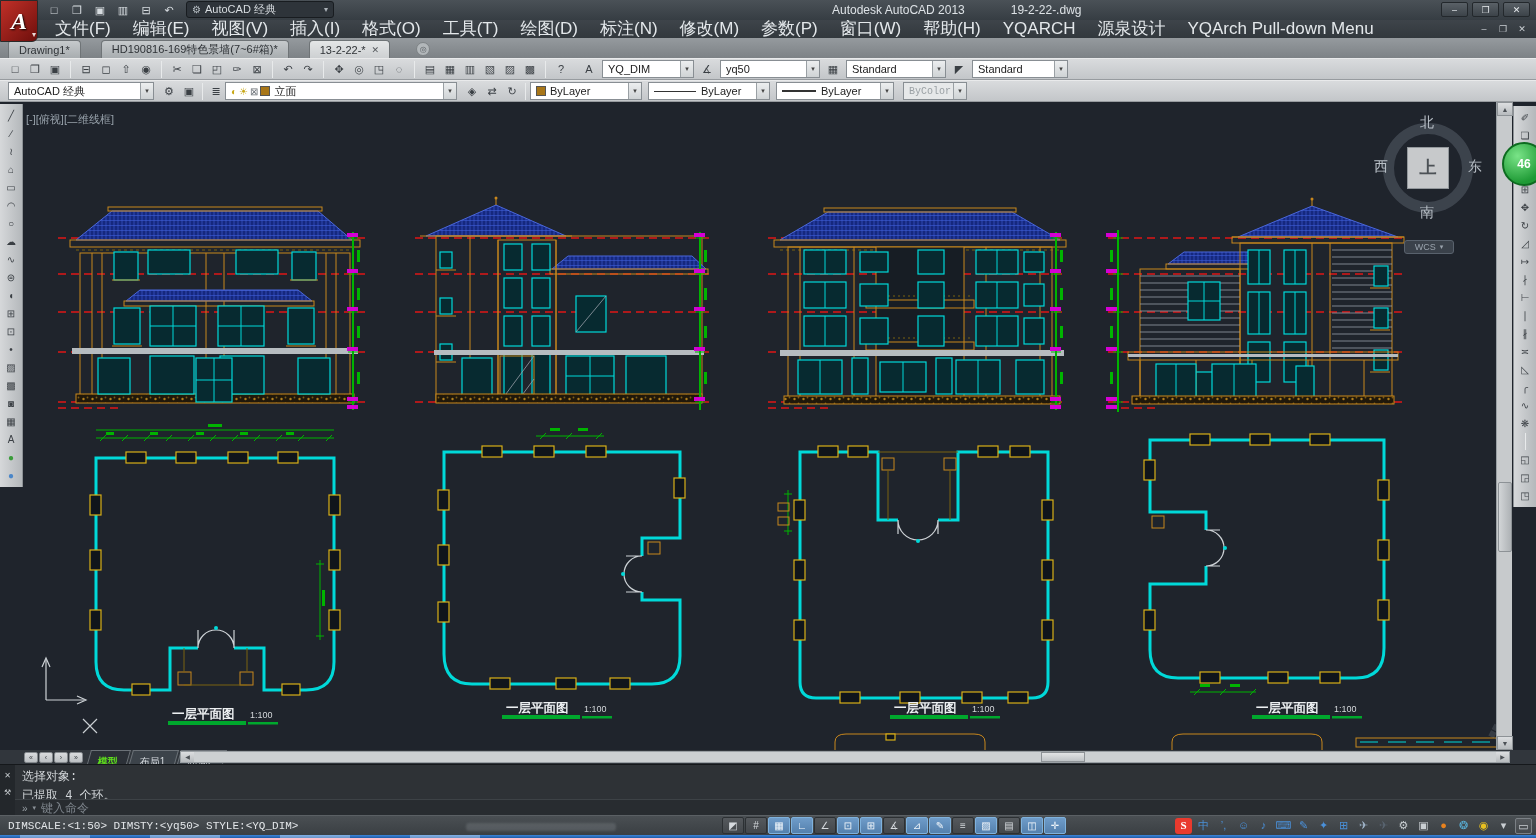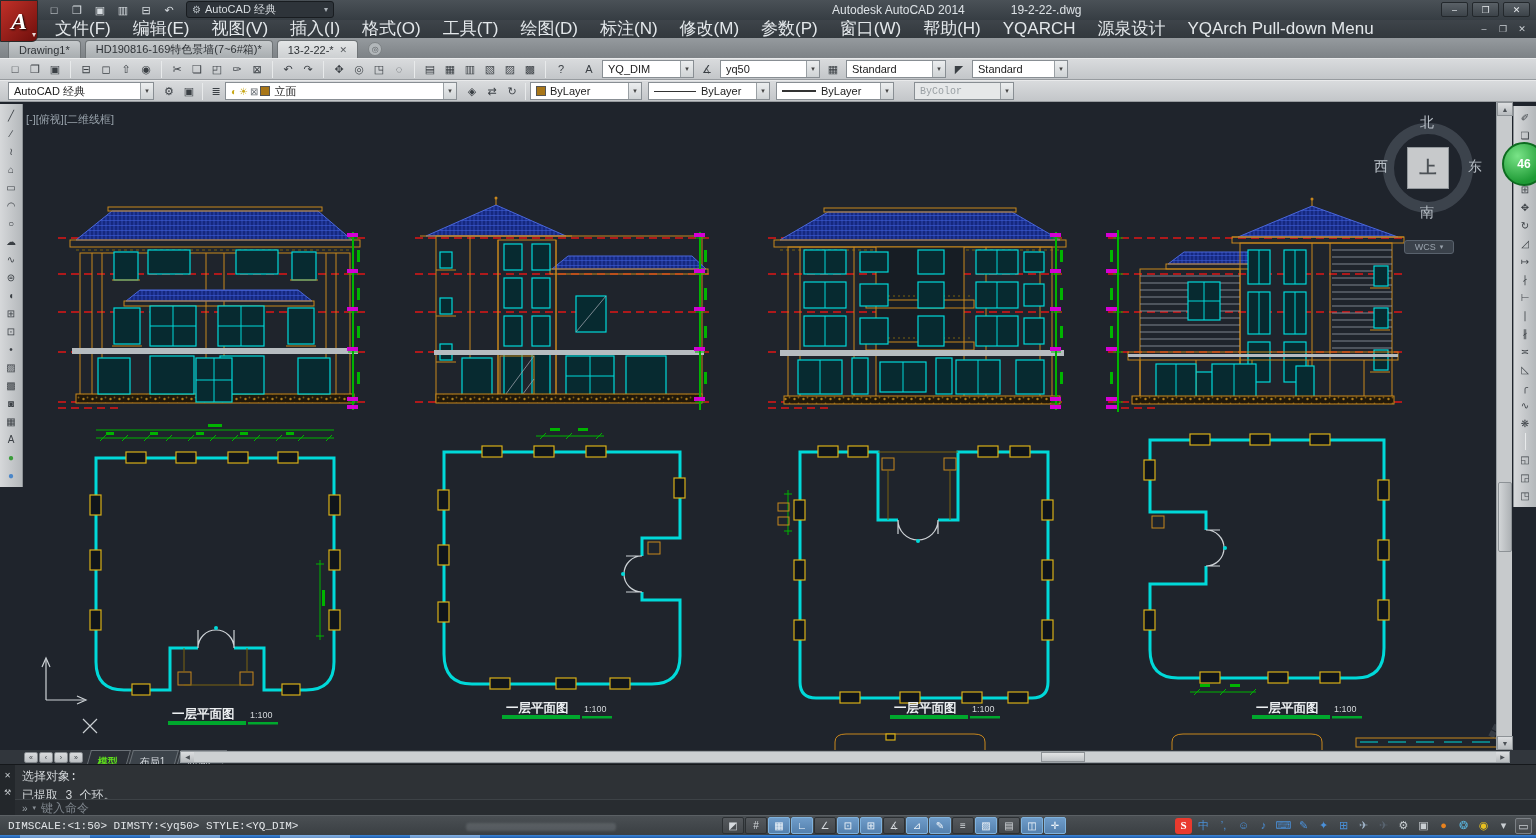--- a/index.html
+++ b/index.html
@@ -17,21 +17,21 @@
 .win-title{position:absolute;left:832px;top:3px;display:flex;gap:46px;color:#dde2e6;font-size:12px;white-space:nowrap}
 .win-btns{position:absolute;right:6px;top:2px;display:flex;gap:4px}
 .winbtn{width:27px;height:15px;background:linear-gradient(#5a6167,#3c4349);border:1px solid #23282c;border-radius:2px;color:#e8ecef;font-size:9px;line-height:14px;text-align:center;cursor:pointer}
 
 .menubar{position:absolute;left:0;top:20px;width:1536px;height:18px;background:linear-gradient(#3e444a,#32383d);display:flex;align-items:center;z-index:20}
 .menus{display:flex;margin-left:44px}
 .menu-item{color:#e4e8eb;font-size:17px;padding:0 11px;height:18px;line-height:18px;cursor:pointer}
 .mdi-btns{margin-left:auto;margin-right:6px;display:flex;gap:3px}
 .mdibtn{color:#c9ced2;font-size:9px;width:16px;text-align:center;cursor:pointer}
 
-.filetabs{position:absolute;left:0;top:38px;width:1536px;height:20px;background:linear-gradient(#959a9e,#7d8286);display:flex;align-items:flex-end;padding-left:8px;gap:4px;z-index:20}
+.filetabs{position:absolute;left:0;top:38px;width:1536px;height:20px;background:linear-gradient(#959a9e,#7d8286);display:flex;align-items:flex-end;padding-left:8px;gap:20px;z-index:20}
 .ftab{height:18px;background:linear-gradient(#c6cacc,#a8adb0);border:1px solid #6f7477;border-bottom:none;border-radius:4px 4px 0 0;padding:0 10px;display:flex;align-items:center;gap:6px;cursor:pointer;max-width:270px}
 .ftab.active{background:linear-gradient(#e4e6e7,#cdd0d2)}
 .ftlabel{font-size:11px;color:#2e3236;white-space:nowrap;overflow:hidden;text-overflow:ellipsis}
 .ftclose{font-size:9px;color:#55595d;cursor:pointer}
 .ftnew{width:14px;height:14px;border-radius:50%;background:#b2b7ba;border:1px solid #7d8285;margin-left:6px;margin-bottom:2px;color:#5c6165;font-size:8px;text-align:center;line-height:13px;cursor:pointer}
 
 .tbrow{position:absolute;left:0;width:1536px;height:22px;background:linear-gradient(#d9dbdd,#c3c6c9);border-top:1px solid #e9eaeb;border-bottom:1px solid #979b9f;display:flex;align-items:center;z-index:20}
 .tb1{top:58px}.tb2{top:80px}
 .iconstrip{display:flex;align-items:center;gap:2px;padding-left:6px}
 .tbi{width:18px;height:18px;font-size:11px;color:#3a3f44;text-align:center;line-height:17px;cursor:pointer;border:1px solid transparent;border-radius:2px}
@@ -129,21 +129,21 @@
       <span class="qat-btn" data-name="plot-button" title="plot">⊟</span>
       <span class="qat-btn" data-name="undo-button" title="undo">↶</span>
       <span class="qat-btn" data-name="redo-button" title="redo">↷</span>
     </div>
   <div class="ws-combo" data-name="workspace-switcher">
     <span class="gear" data-name="gear-icon">⚙</span>
     <span data-name="workspace-label">AutoCAD 经典</span>
     <span class="arr" data-name="chevron-down-icon">▾</span>
   </div>
   <div class="win-title" data-name="window-title">
-    <span data-name="app-name">Autodesk AutoCAD 2014</span>
+    <span data-name="app-name">Autodesk AutoCAD 2013</span>
     <span data-name="document-name">19-2-22-.dwg</span>
   </div>
   <div class="win-btns" data-name="window-controls">
       <span class="winbtn" data-name="minimize-button" title="minimize">–</span>
       <span class="winbtn" data-name="restore-button" title="restore">❐</span>
       <span class="winbtn" data-name="close-button" title="close">✕</span>
     </div>
 </div>
 <div class="acad-logo" data-name="application-menu-button">
   <span class="bigA" data-name="autocad-logo-icon">A</span>
@@ -282,21 +282,21 @@
   <div style="width:122px;margin-left:6px" class="combo" data-name="linetype-combo">
     <span class="ltline" data-name="linetype-sample"></span>
     <span data-name="linetype-value">ByLayer</span>
     <span class="carr" data-name="chevron-down-icon">▾</span>
   </div>
   <div style="width:118px;margin-left:6px" class="combo" data-name="lineweight-combo">
     <span class="lwline" data-name="lineweight-sample"></span>
     <span data-name="lineweight-value">ByLayer</span>
     <span class="carr" data-name="chevron-down-icon">▾</span>
   </div>
-  <div style="width:100px;margin-left:20px" class="combo disabled" data-name="plot-style-combo">
+  <div style="width:64px;margin-left:9px" class="combo disabled" data-name="plot-style-combo">
     <span data-name="plot-style-value" style="font-family:'Liberation Mono',monospace;font-size:10px">ByColor</span>
     <span class="carr" data-name="chevron-down-icon">▾</span>
   </div>
 </div>
 
 <div class="canvas" data-name="drawing-canvas">
 <svg width="1536" height="648" viewBox="0 102 1536 648" data-name="model-space-drawing">
 <defs>
 <pattern id="rh" width="8" height="5" patternUnits="userSpaceOnUse">
   <rect width="8" height="5" fill="#15287e"></rect>
@@ -755,21 +755,21 @@
   </div>
 </div>
 
 <div class="cmdwin" data-name="command-window">
   <div class="cmdrail" data-name="command-window-rail">
     <span data-name="close-icon">✕</span>
     <span data-name="customize-wrench-icon">⚒</span>
   </div>
   <div class="cmdhist" data-name="command-history">
       <span class="cmdline" data-name="command-history-line-1" title="command-history-line-1">选择对象:</span>
-      <span class="cmdline" data-name="command-history-line-2" title="command-history-line-2">已提取 3 个环。</span>
+      <span class="cmdline" data-name="command-history-line-2" title="command-history-line-2">已提取 4 个环。</span>
     </div>
   <div class="cmdinput" data-name="command-input">
     <span class="chev" data-name="prompt-chevron-icon">»</span>
     <span class="dd" data-name="recent-commands-icon">▾</span>
     <span class="ghost" data-name="command-placeholder">键入命令</span>
   </div>
 </div>
 
 <div class="statusbar" data-name="status-bar">
   <span class="stext" data-name="dim-status-text">DIMSCALE:&lt;1:50&gt; DIMSTY:&lt;yq50&gt; STYLE:&lt;YQ_DIM&gt;</span>

